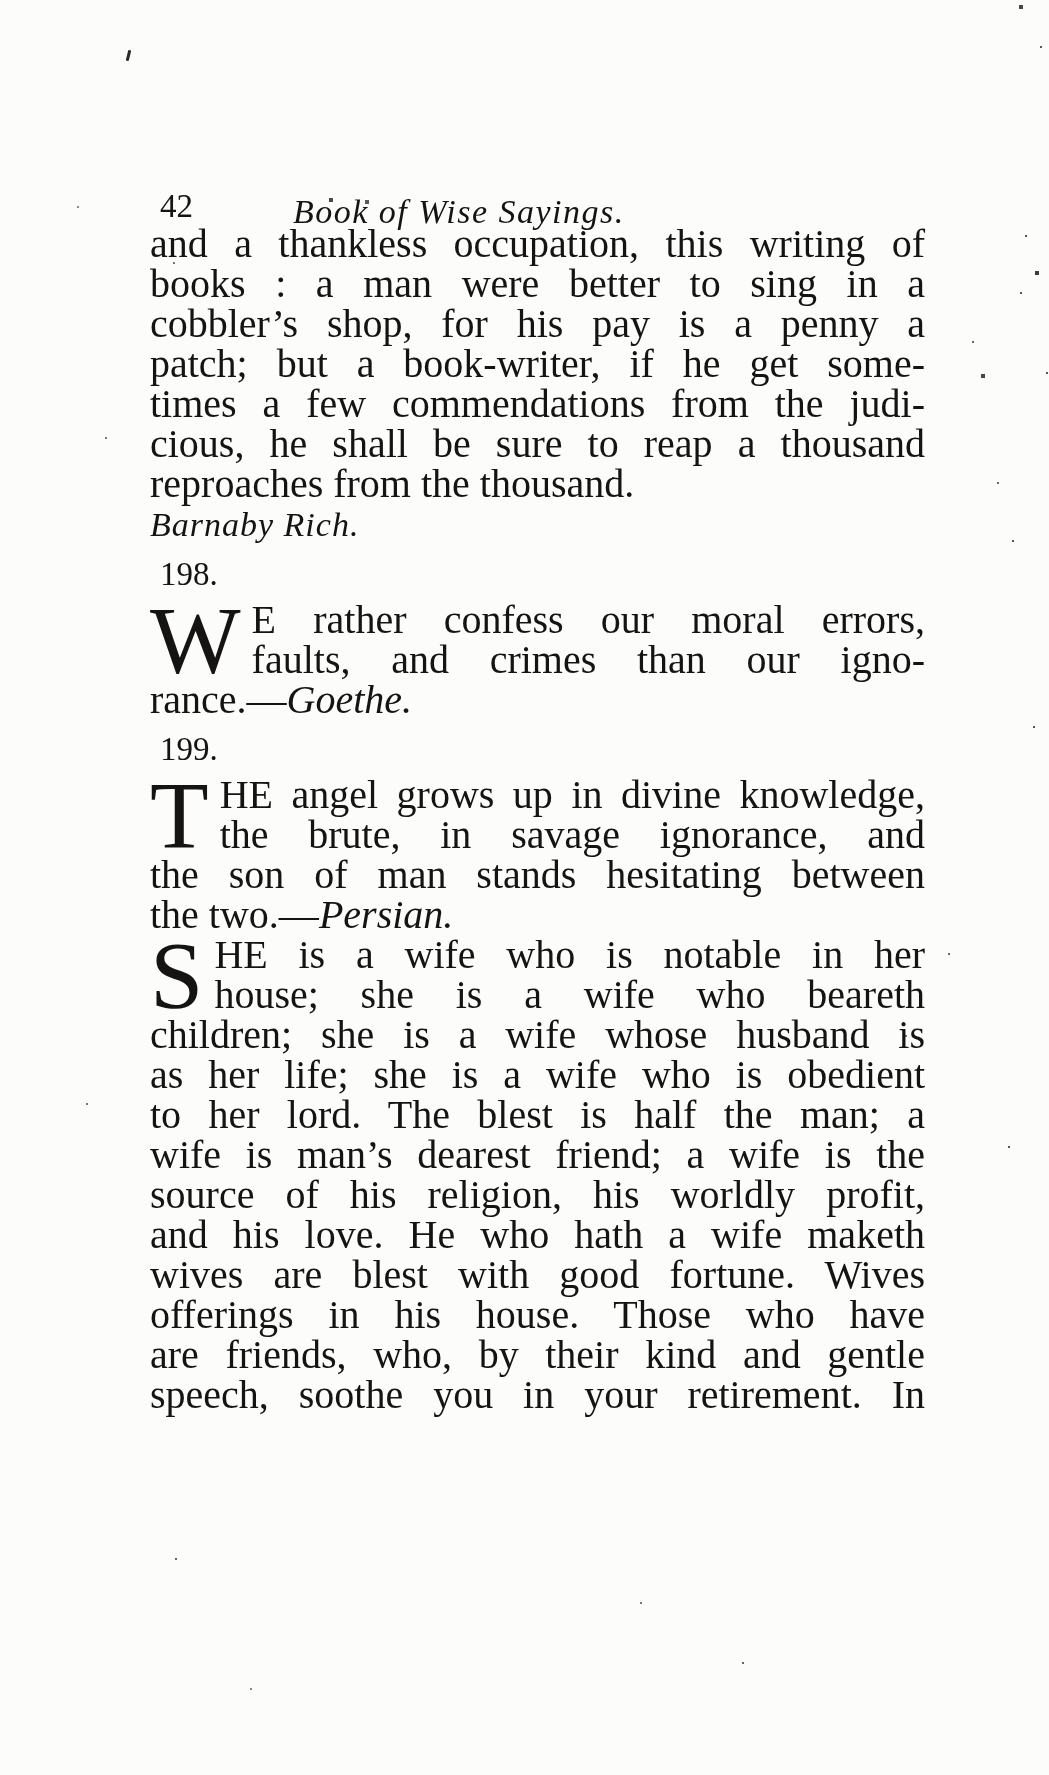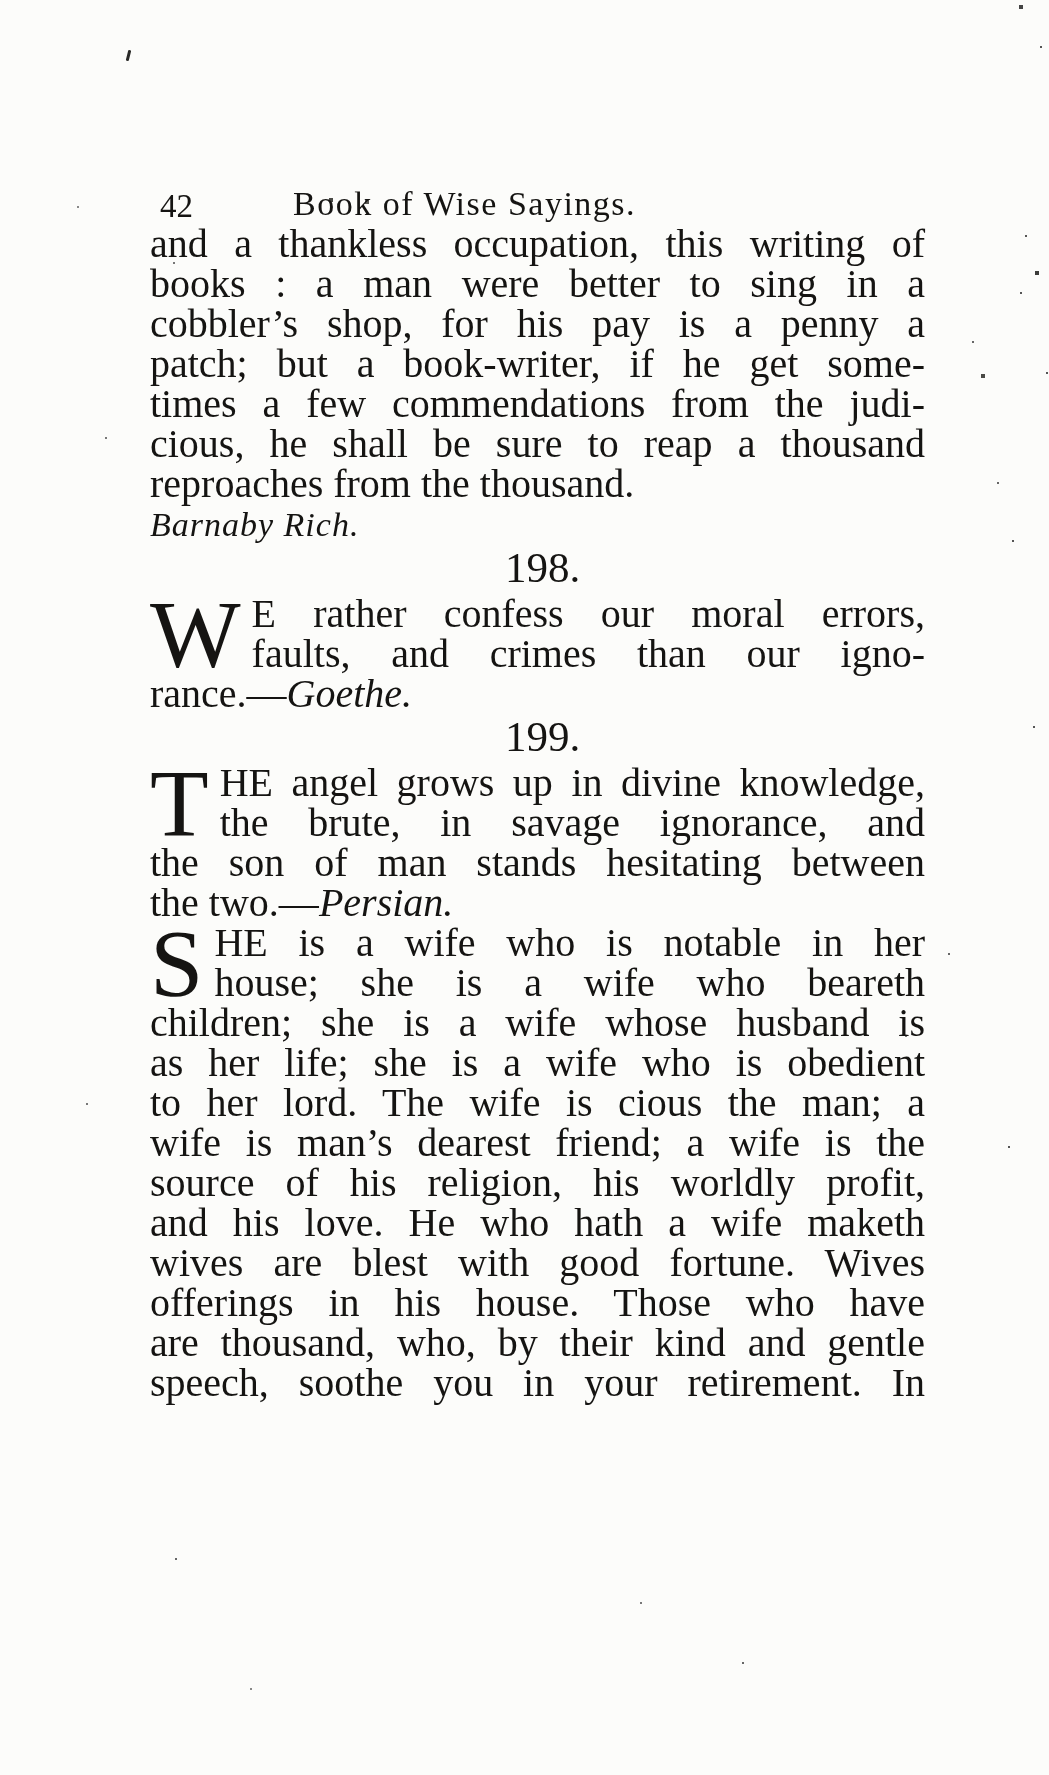--- a/index.html
+++ b/index.html
@@ -14,37 +14,37 @@
   }
   .page { position: absolute; inset: 0; }
 
   
   .runhead { position: absolute; top: 142px; left: 0; width: 1049px; height: 46px; margin-top: 40px; }
   .pagenum {
     position: absolute; left: 160px; top: 4px;
     font-size: 33px; line-height: 40px;
   }
   .runtitle {
-    position: absolute; left: 293px; top: 0;
+    position: absolute; left: 293px; top: 8px;
     font-size: 34px; line-height: 44px;
-    letter-spacing: 1.5px;
+    font-style: italic; letter-spacing: 1.5px;
     white-space: nowrap;
   }
 
   
   .content {
     position: absolute; left: 150px; top: 224px; width: 775px;
     font-size: 40px; line-height: 40px;
   }
   section.saying { margin: 0; }
   .number {
     clear: both;
-    text-align: center;
-    font-size: 43px; line-height: 40px;
-    margin: 3px 0 6px 10px;
+    text-align: left;
+    font-size: 33px; line-height: 40px;
+    margin: 9px 0 6px 10px;
   }
   .para { text-align: justify; }
   .line {
     text-align: justify;
     text-align-last: justify;
     white-space: normal;
   }
   .line.flush { text-align-last: left; }
   .src { font-style: italic; }
   .dropcap {
@@ -152,26 +152,26 @@
 
   </section>
 
   <section class="saying">
     <div class="para">
           <span class="dropcap">S</span>
           <div class="line">HE is a wife who is notable in her</div>
           <div class="line">house; she is a wife who beareth</div>
           <div class="line">children; she is a wife whose husband is</div>
           <div class="line">as her life; she is a wife who is obedient</div>
-          <div class="line">to her lord. The wife is cious the man; a</div>
+          <div class="line">to her lord. The blest is half the man; a</div>
           <div class="line">wife is man’s dearest friend; a wife is the</div>
           <div class="line">source of his religion, his worldly profit,</div>
           <div class="line">and his love. He who hath a wife maketh</div>
           <div class="line">wives are blest with good fortune. Wives</div>
           <div class="line">offerings in his house. Those who have</div>
-          <div class="line">are thousand, who, by their kind and gentle</div>
+          <div class="line">are friends, who, by their kind and gentle</div>
           <div class="line">speech, soothe you in your retirement. In</div>
         </div>
 
   </section>
 </div>
 
 </div>
 
 </body></html>

